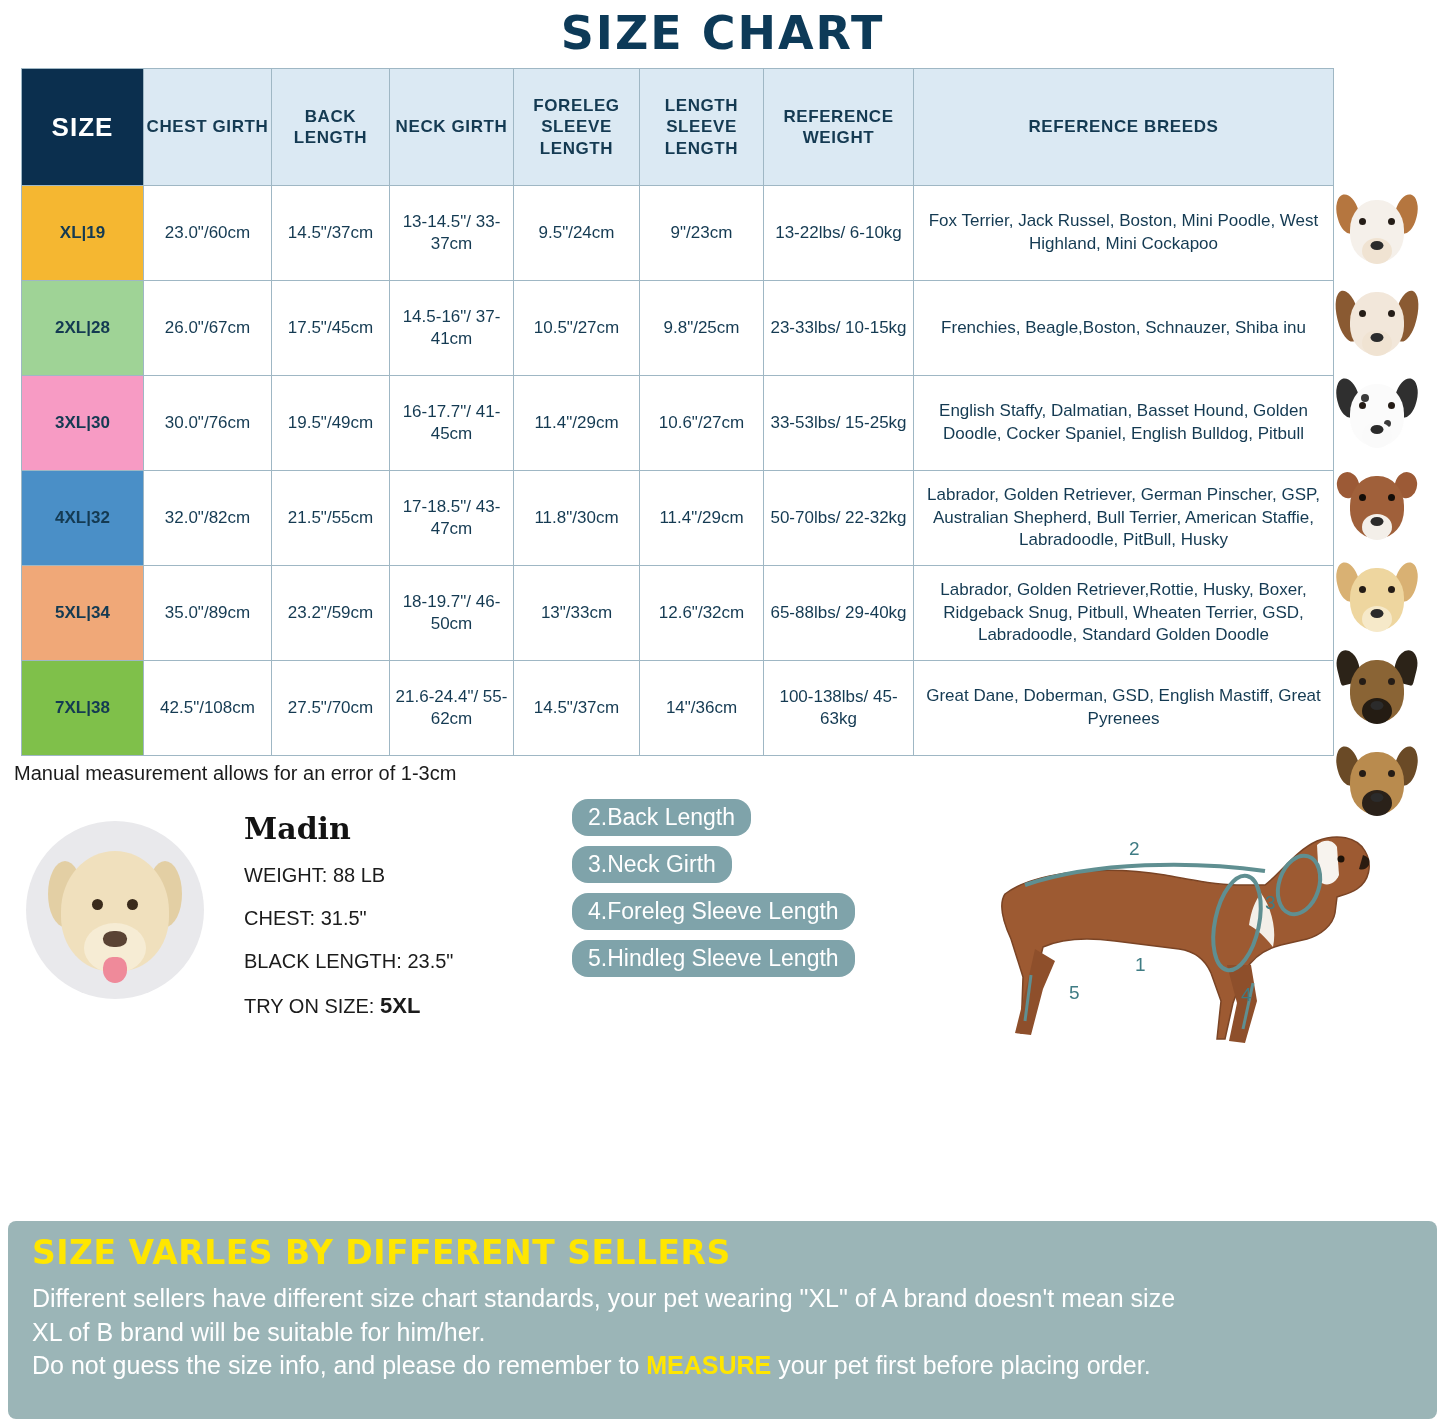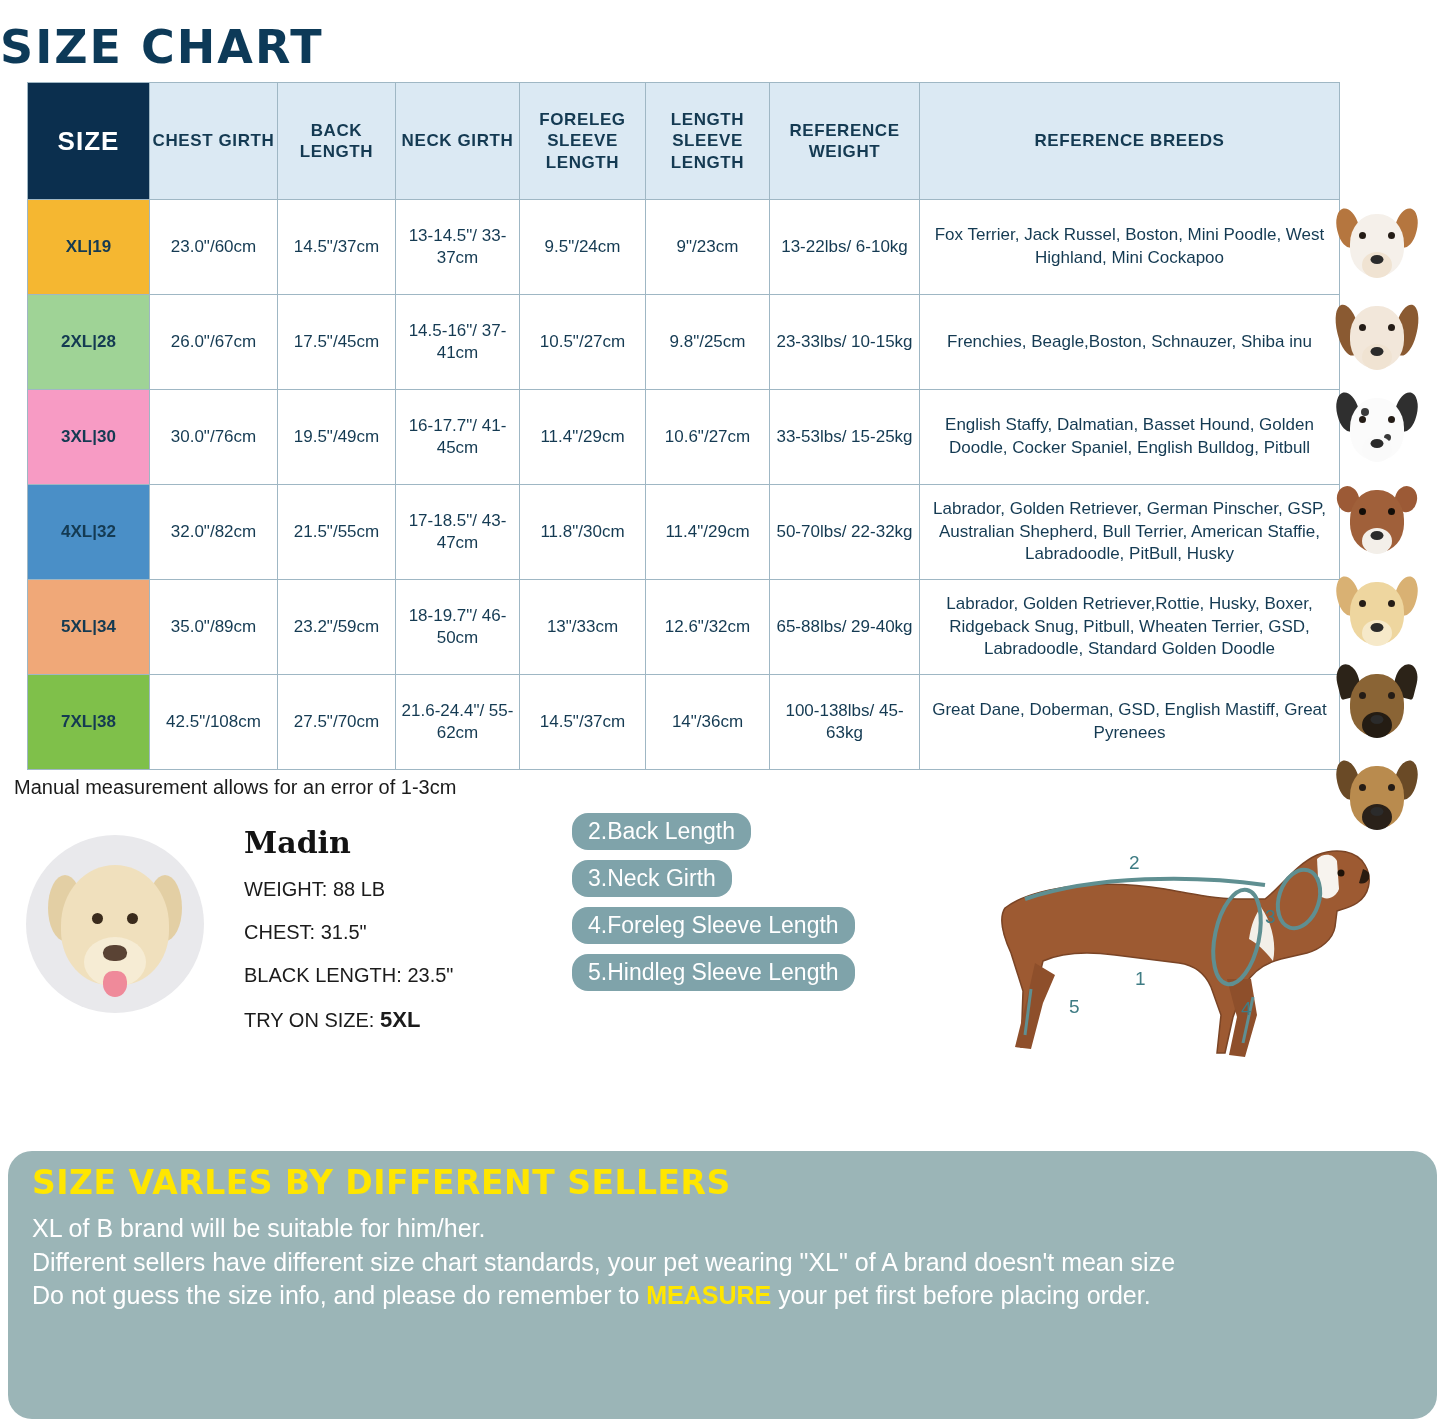--- a/index.html
+++ b/index.html
@@ -16,39 +16,39 @@
     overflow: hidden;
   }
   .page {
     position: relative;
     width: 1445px;
     height: 1423px;
   }
 
   
   .title {
-    text-align: left;
+    text-align: center;
     font-size: 46px;
     font-weight: bold;
     letter-spacing: 2px;
     color: #0d3a58;
-    padding-top: 20px;
+    padding-top: 6px;
     font-family: "DejaVu Sans", sans-serif;
   }
 
   
   .table-wrap {
     margin: 8px 8px 0 8px;
     position: relative;
   }
   table.size {
     border-collapse: collapse;
     width: 1312px;
     table-layout: fixed;
-    margin-left: 19px;
+    margin-left: 13px;
   }
   table.size th, table.size td {
     border: 1px solid #9fb7c4;
     text-align: center;
     vertical-align: middle;
     font-size: 17px;
     color: #143a52;
     padding: 3px 2px;
   }
   thead th {
@@ -303,23 +303,23 @@
     width: 470px;
     height: 300px;
   }
 
   
   .banner {
     position: absolute;
     left: 8px;
     right: 8px;
     bottom: 4px;
-    height: 268px;
+    height: 198px;
     background: #9bb5b7;
-    border-radius: 24px;
+    border-radius: 8px;
     padding: 10px 32px 0 16px;
     box-sizing: border-box;
   }
   .banner-title {
     color: #ffe600;
     font-size: 33px;
     font-weight: bold;
     letter-spacing: 0.5px;
     font-family: "DejaVu Sans", sans-serif;
     margin: 2px 0 10px 8px;
@@ -574,20 +574,20 @@
         <text x="300" y="120" font-family="Liberation Sans, sans-serif" font-size="19" fill="#3f7c84">3</text>
         <text x="170" y="182" font-family="Liberation Sans, sans-serif" font-size="19" fill="#3f7c84">1</text>
         <text x="276" y="212" font-family="Liberation Sans, sans-serif" font-size="19" fill="#3f7c84">4</text>
         <text x="104" y="210" font-family="Liberation Sans, sans-serif" font-size="19" fill="#3f7c84">5</text>
       </svg>
     </div>
   </div>
 
   <div class="banner">
     <div class="banner-title">SIZE VARLES BY DIFFERENT SELLERS</div>
+    <div class="banner-text">Different sellers have different size chart standards, your pet wearing "XL" of A brand doesn't mean size</div>
     <div class="banner-text">XL of B brand will be suitable for him/her.</div>
-    <div class="banner-text">Different sellers have different size chart standards, your pet wearing "XL" of A brand doesn't mean size</div>
     <div class="banner-text">
       <span>Do not guess the size info, and please do remember to </span><span class="hl">MEASURE</span><span> your pet first before placing order.</span>
     </div>
   </div>
 
 </div>
 
 </body></html>

